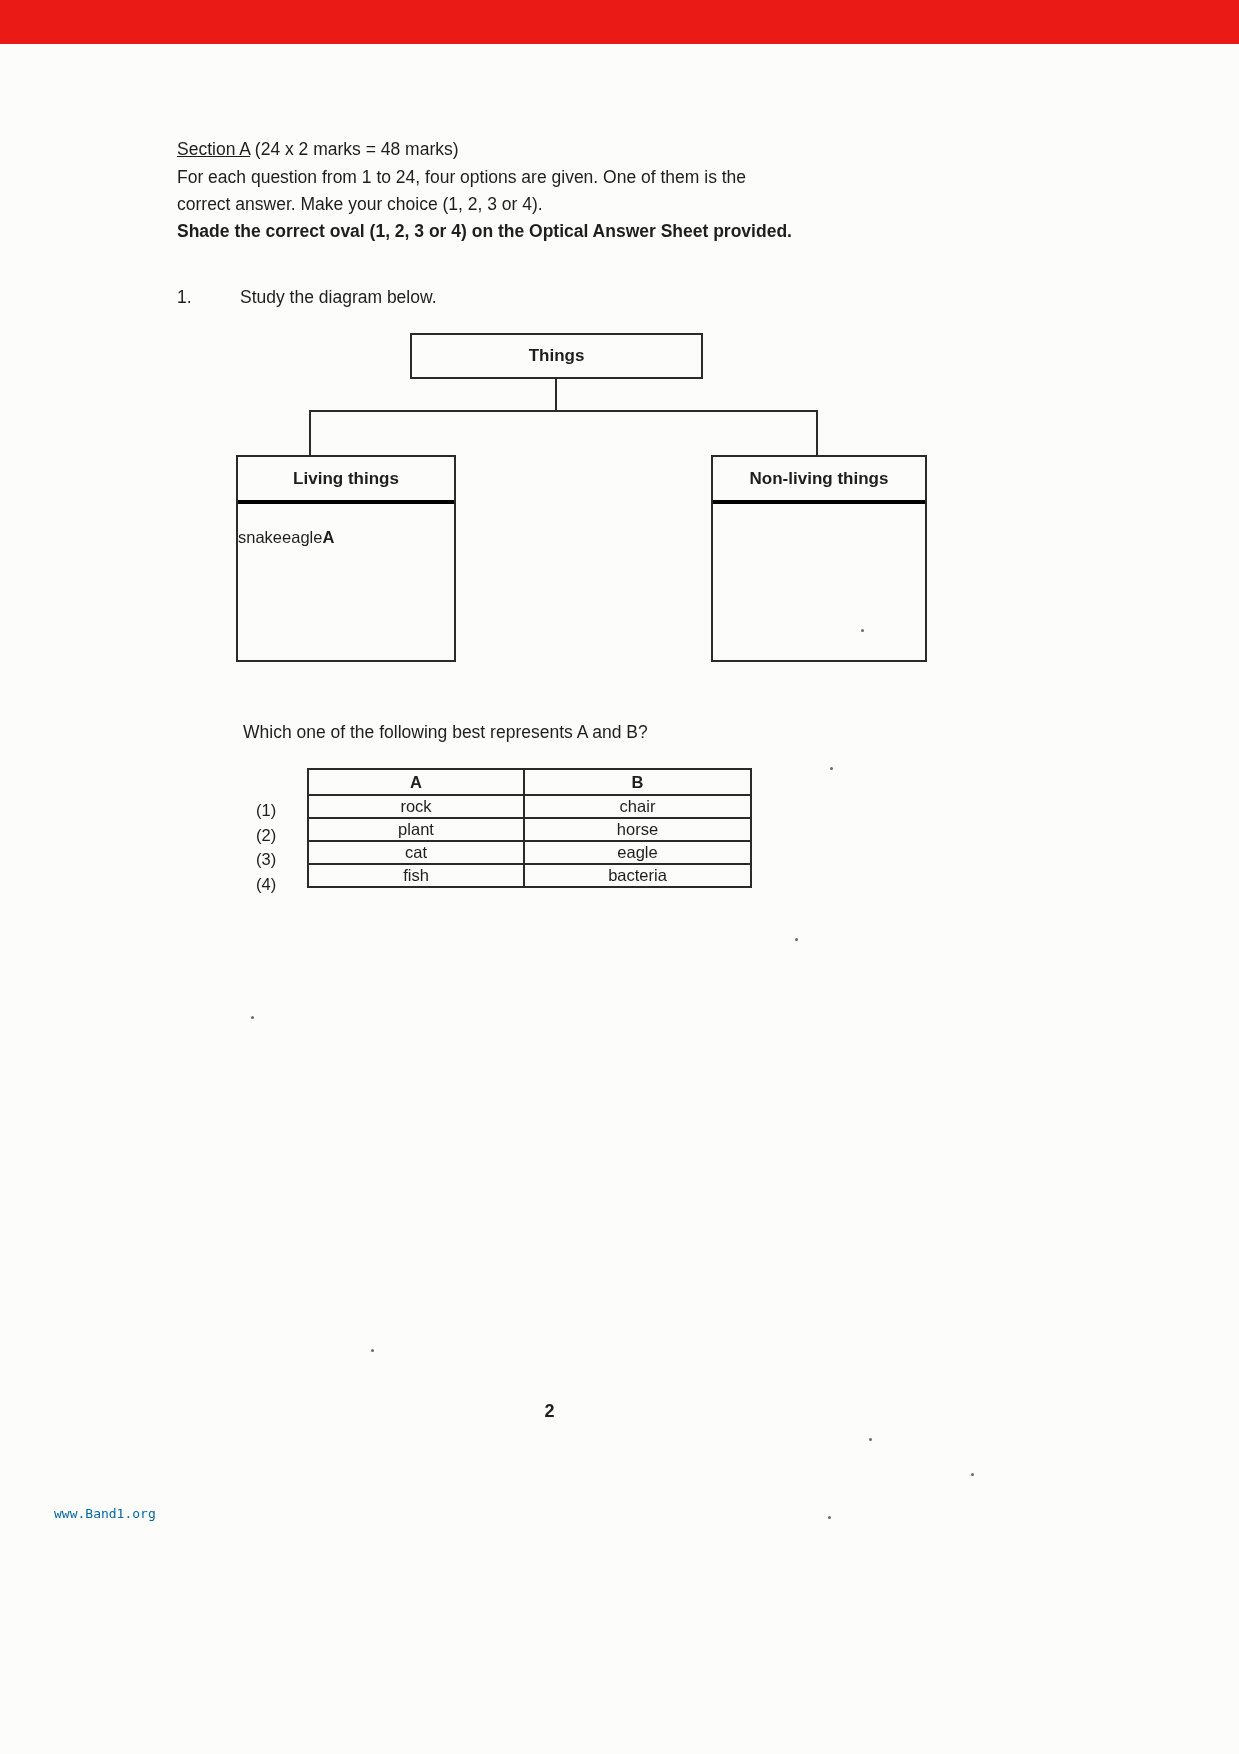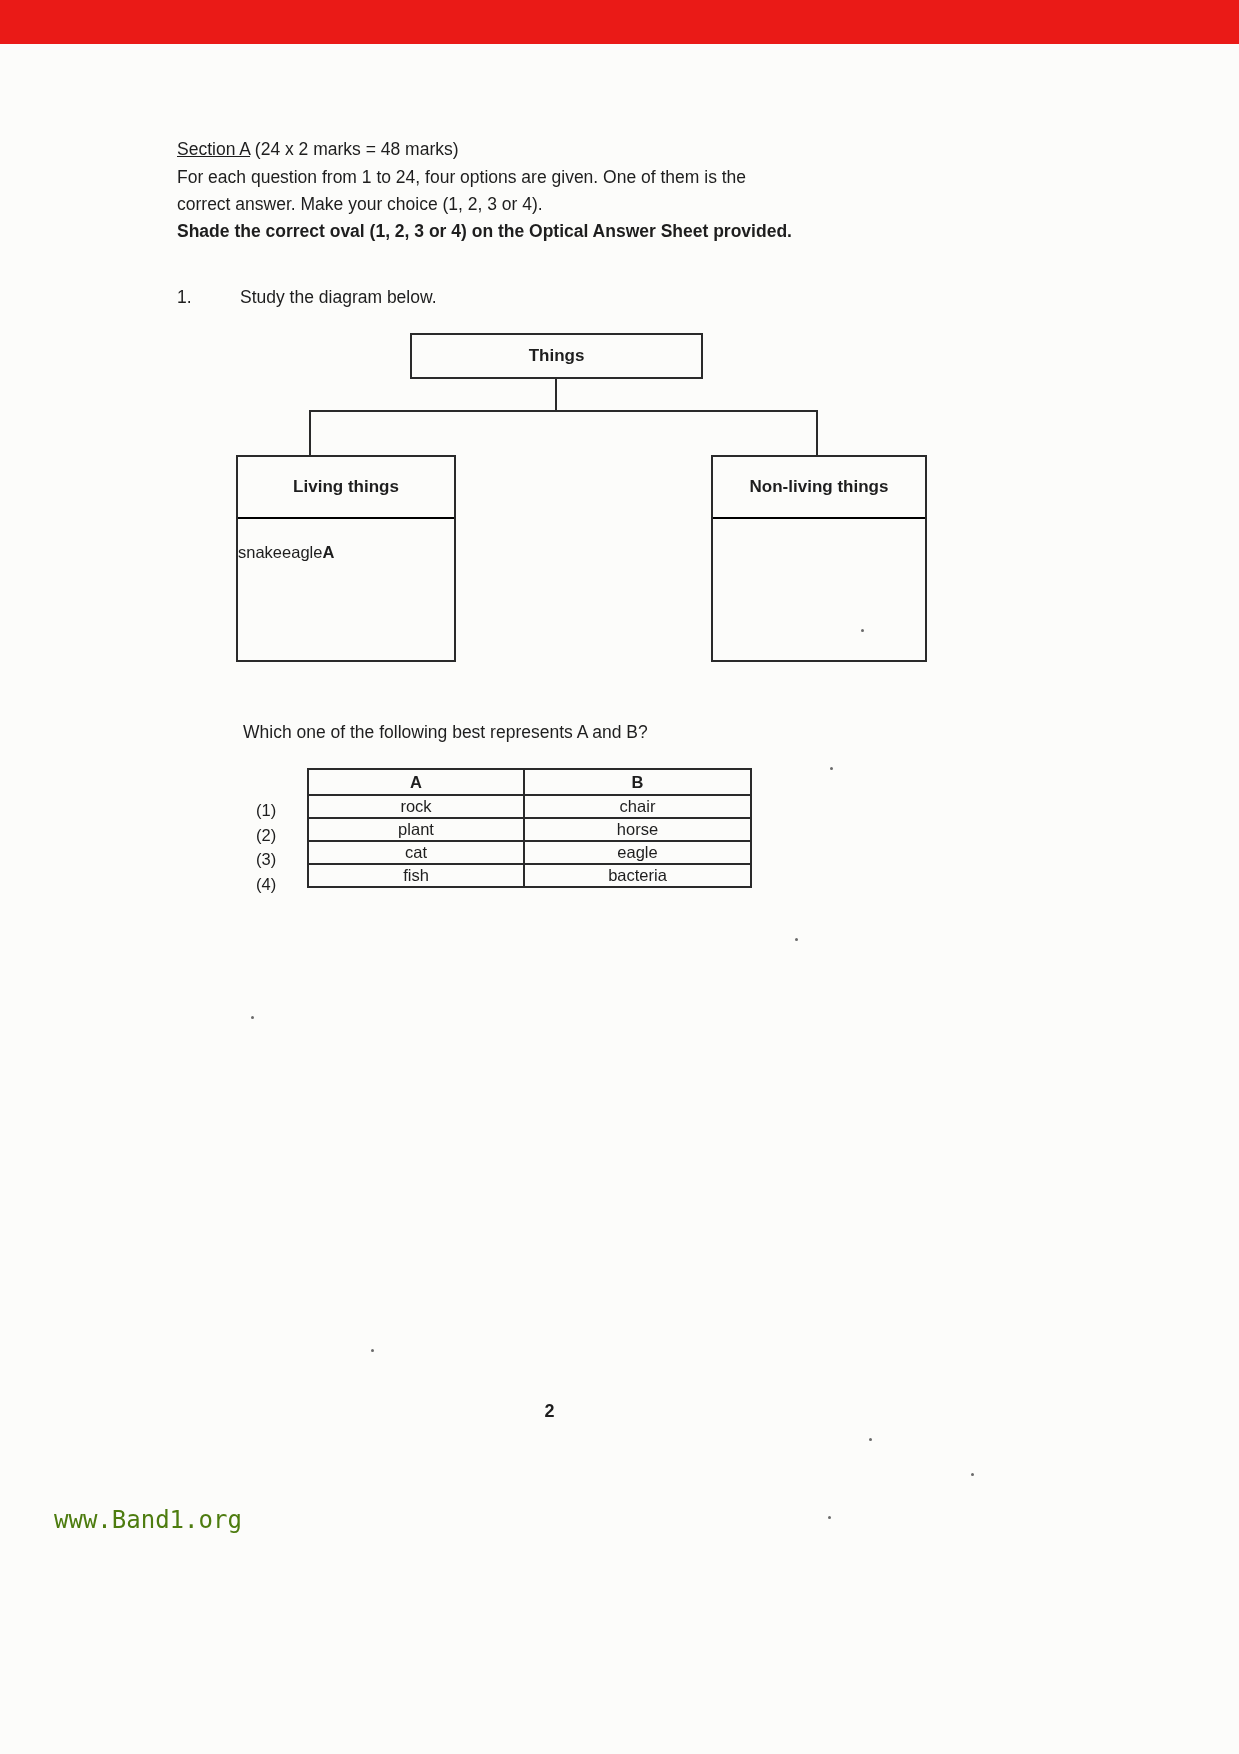--- a/index.html
+++ b/index.html
@@ -50,21 +50,21 @@
   .conn { position: absolute; background: #2a2a2a; }
   .conn-v-root { left: 555px; top: 379px; width: 2px; height: 32px; }
   .conn-h      { left: 309px; top: 410px; width: 509px; height: 2px; }
   .conn-v-left { left: 309px; top: 411px; width: 2px; height: 45px; }
   .conn-v-right{ left: 816px; top: 411px; width: 2px; height: 45px; }
 
   .branch-box { width: 220px; height: 207px; top: 455px; }
   .branch-box.left  { left: 236px; }
   .branch-box.right { left: 711px; width: 216px; }
   .branch-title {
-    height: 62px; border-bottom: 2px solid #000000;
+    height: 47px; border-bottom: 4px solid #000000;
     display: flex; align-items: center; justify-content: center;
     font-weight: bold; font-size: 17px;
   }
   .branch-items {
     display: flex; flex-direction: row; align-items: flex-start;
     padding-top: 10px;
   }
   .branch-items .item {
     font-size: 16.5px; line-height: 46px; height: 46px;
   }
@@ -95,21 +95,21 @@
   .row-labels .rl { height: 24.5px; line-height: 24.5px; }
 
   
   .page-number {
     position: absolute; left: 0; right: 140px; top: 1401px;
     text-align: center; font-weight: bold; font-size: 18px;
   }
   .watermark {
     position: absolute; left: 54px; top: 1506px;
     font-family: "DejaVu Sans Mono", monospace;
-    font-size: 24px; color: #4d7c0f;
+    font-size: 13px; color: #0369a1;
   }
 
   
   .speck { position: absolute; background: #6a6a6a; border-radius: 50%; }
 </style>
 </head>
 <body>
 
 <div class="page">
 

